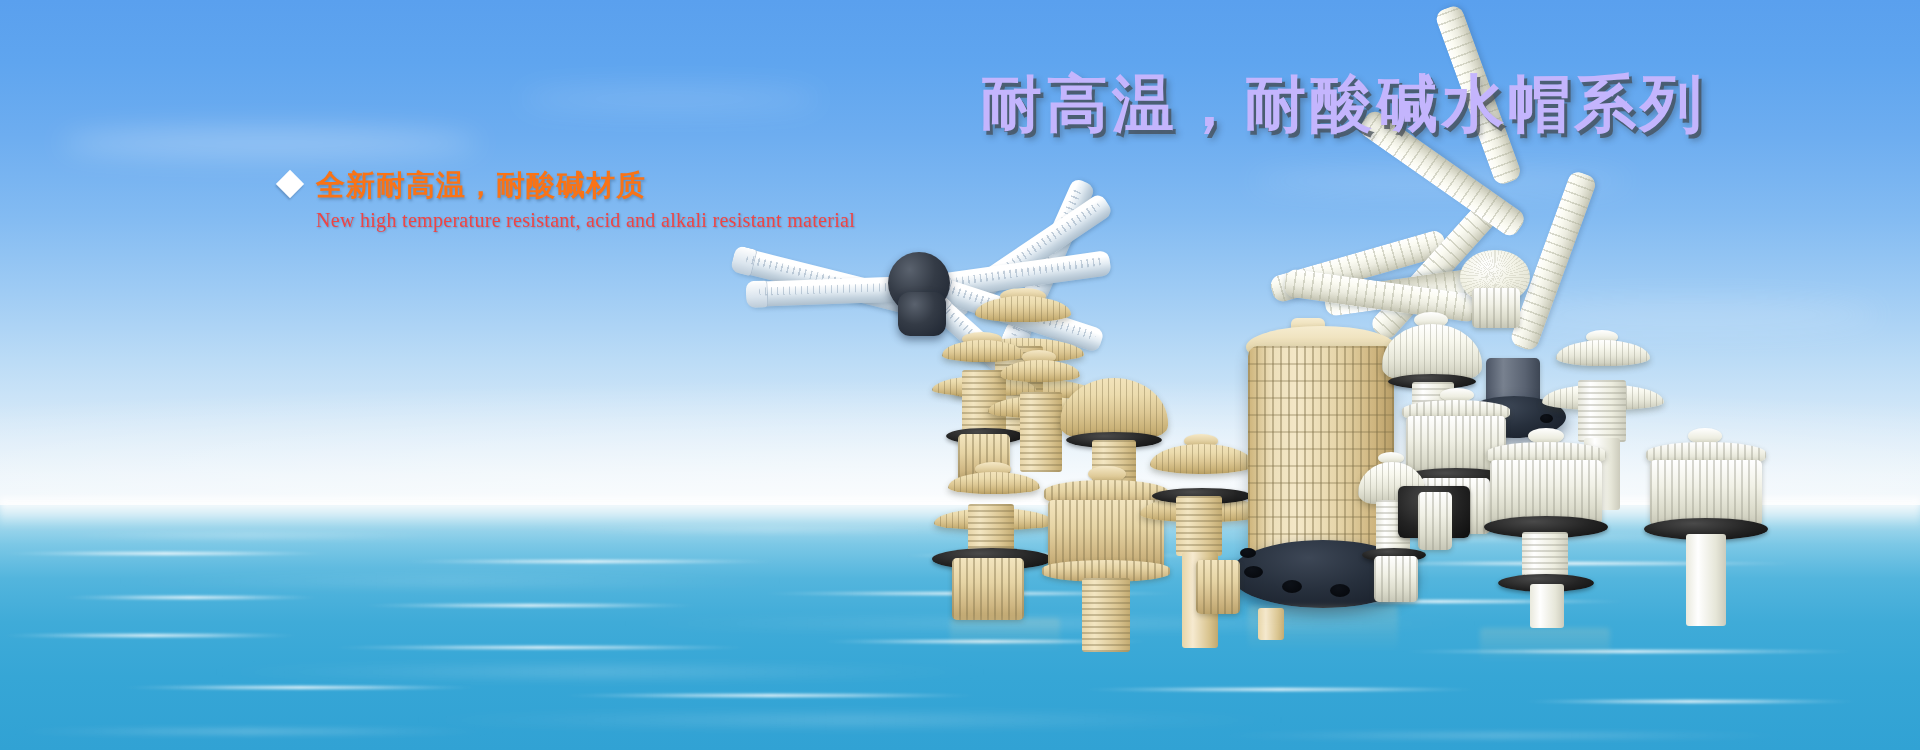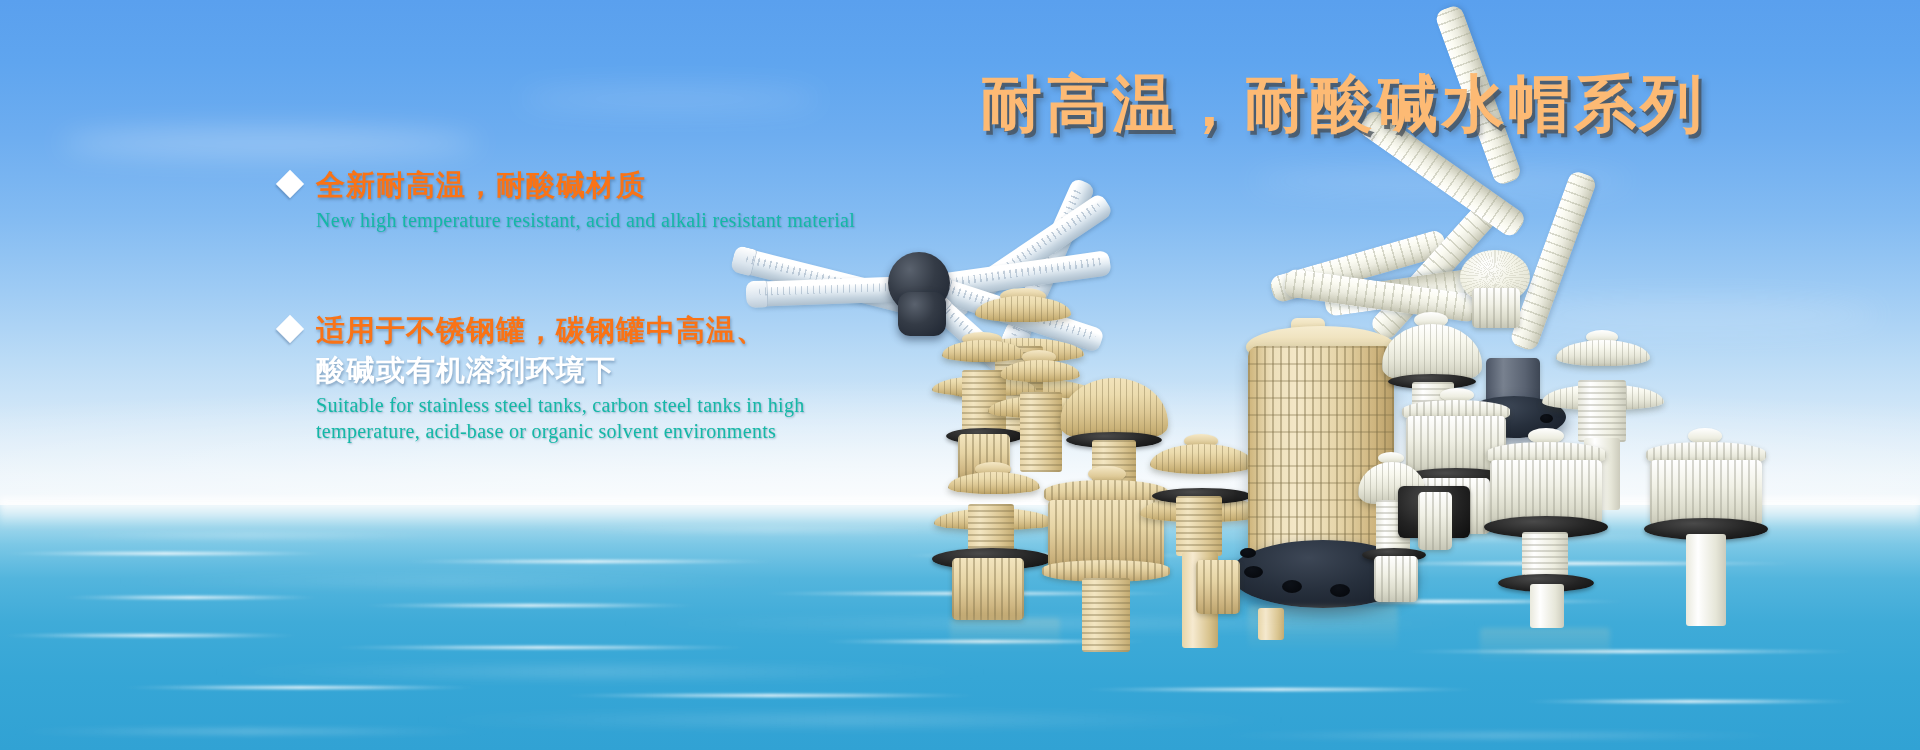--- a/index.html
+++ b/index.html
@@ -55,21 +55,21 @@
   .horizonglow{
     position:absolute;left:0;top:498px;width:1920px;height:30px;
     background:linear-gradient(180deg,rgba(255,255,255,.9),rgba(255,255,255,0));
     filter:blur(3px);
   }
 
   
   .headline{
     position:absolute;left:980px;top:62px;
     font-size:62px;font-weight:700;letter-spacing:4px;
-    color:#fdba74;white-space:nowrap;
+    color:#c4b5fd;white-space:nowrap;
     text-shadow:3px 4px 0 rgba(70,78,86,.75), 5px 6px 6px rgba(40,48,58,.35);
   }
 
   .bullet-block{position:absolute;white-space:nowrap;}
   .b1{left:280px;top:165px;}
   .b2{left:280px;top:310px;}
 
   .brow{display:flex;align-items:flex-start;}
   .diamond{
     width:20px;height:20px;margin-top:9px;margin-right:16px;flex:0 0 auto;
@@ -80,21 +80,21 @@
     color:#f97316;font-size:29px;font-weight:600;line-height:40px;letter-spacing:1px;
     text-shadow:1px 2px 3px rgba(55,90,130,.45);
   }
   .cn2{
     color:#ffffff;font-size:29px;font-weight:600;line-height:40px;letter-spacing:1px;
     margin-left:36px;
     text-shadow:1px 2px 3px rgba(55,90,130,.45);
   }
   .en{
     font-family:"Liberation Serif", serif;
-    color:#14b8a6;font-size:20px;line-height:26px;letter-spacing:.3px;
+    color:#ef4444;font-size:20px;line-height:26px;letter-spacing:.3px;
     margin-left:36px;margin-top:2px;
     text-shadow:1px 1px 2px rgba(55,90,130,.40);
   }
 
   
   .products{position:absolute;left:0;top:0;width:1920px;height:750px;}
 
   
   .tube{
     position:absolute;border-radius:9px;
@@ -431,23 +431,14 @@
   <div class="headline">耐高温，耐酸碱水帽系列</div>
 
   <div class="bullet-block b1">
     <div class="brow">
       <span class="diamond"></span>
       <span class="cn">全新耐高温，耐酸碱材质</span>
     </div>
     <div class="en">New high temperature resistant, acid and alkali resistant material</div>
   </div>
 
-  <div class="bullet-block b2">
-    <div class="brow">
-      <span class="diamond"></span>
-      <span class="cn">适用于不锈钢罐，碳钢罐中高温、</span>
-    </div>
-    <div class="cn2">酸碱或有机溶剂环境下</div>
-    <div class="en">Suitable for stainless steel tanks, carbon steel tanks in high</div>
-    <div class="en" style="margin-top:0;">temperature, acid-base or organic solvent environments</div>
-  </div>
 
 </div>
 
 </body></html>

